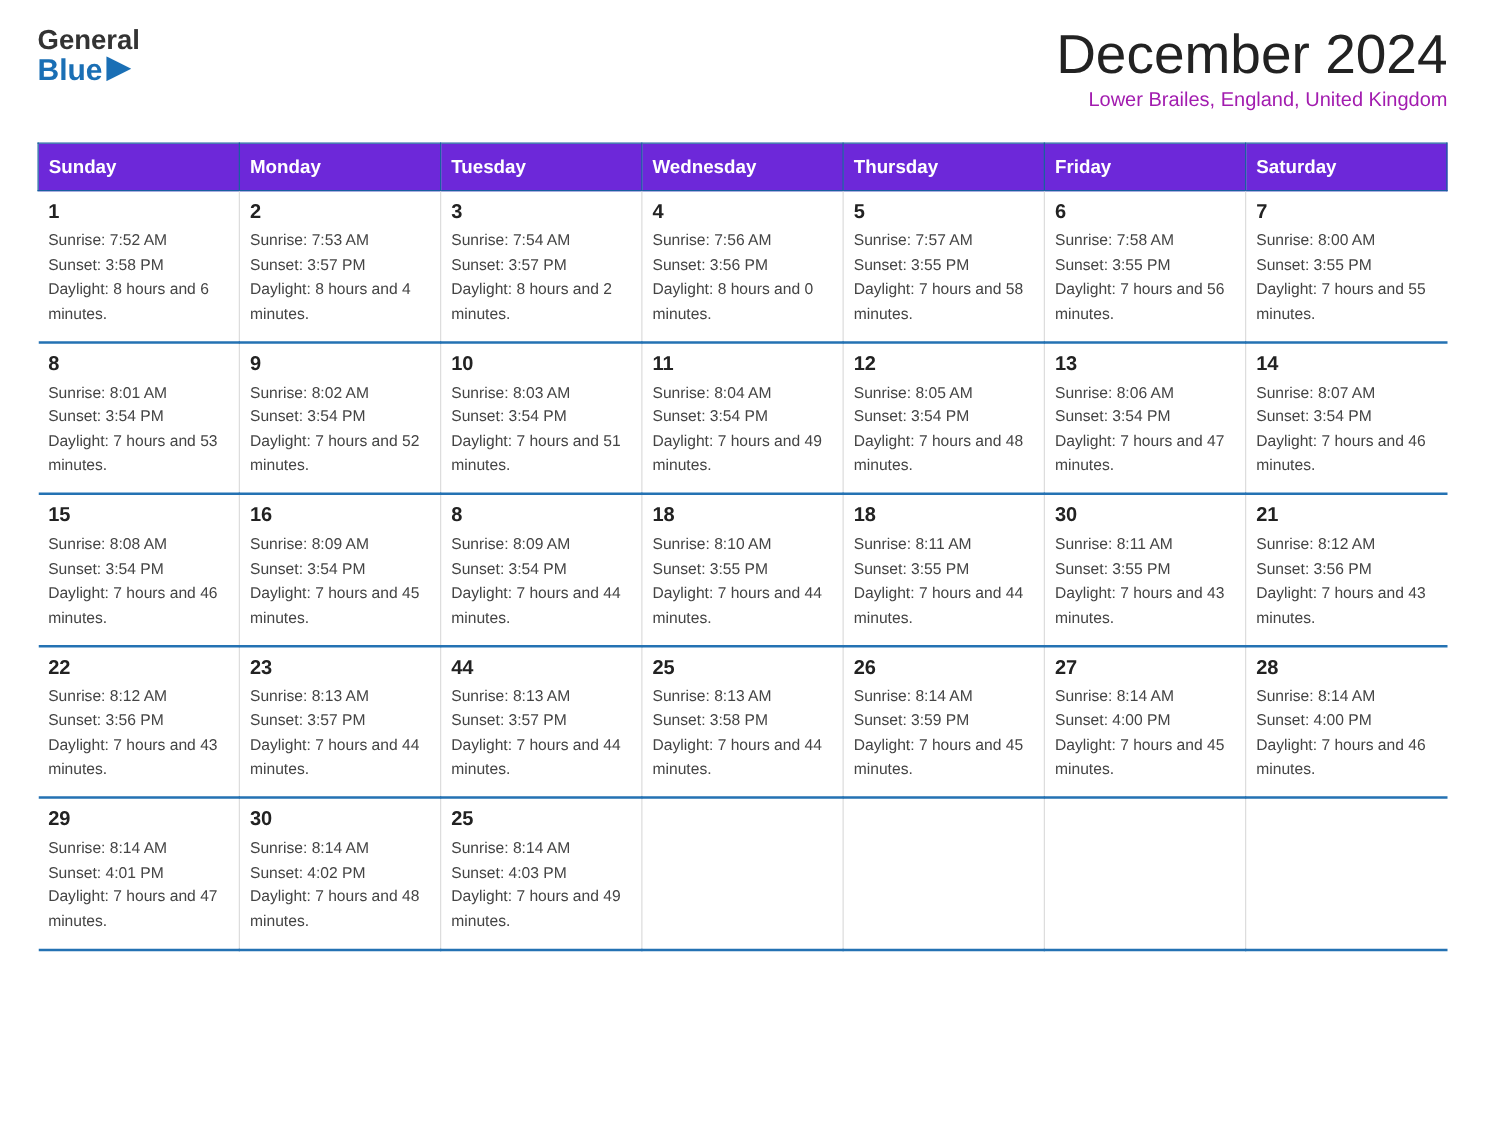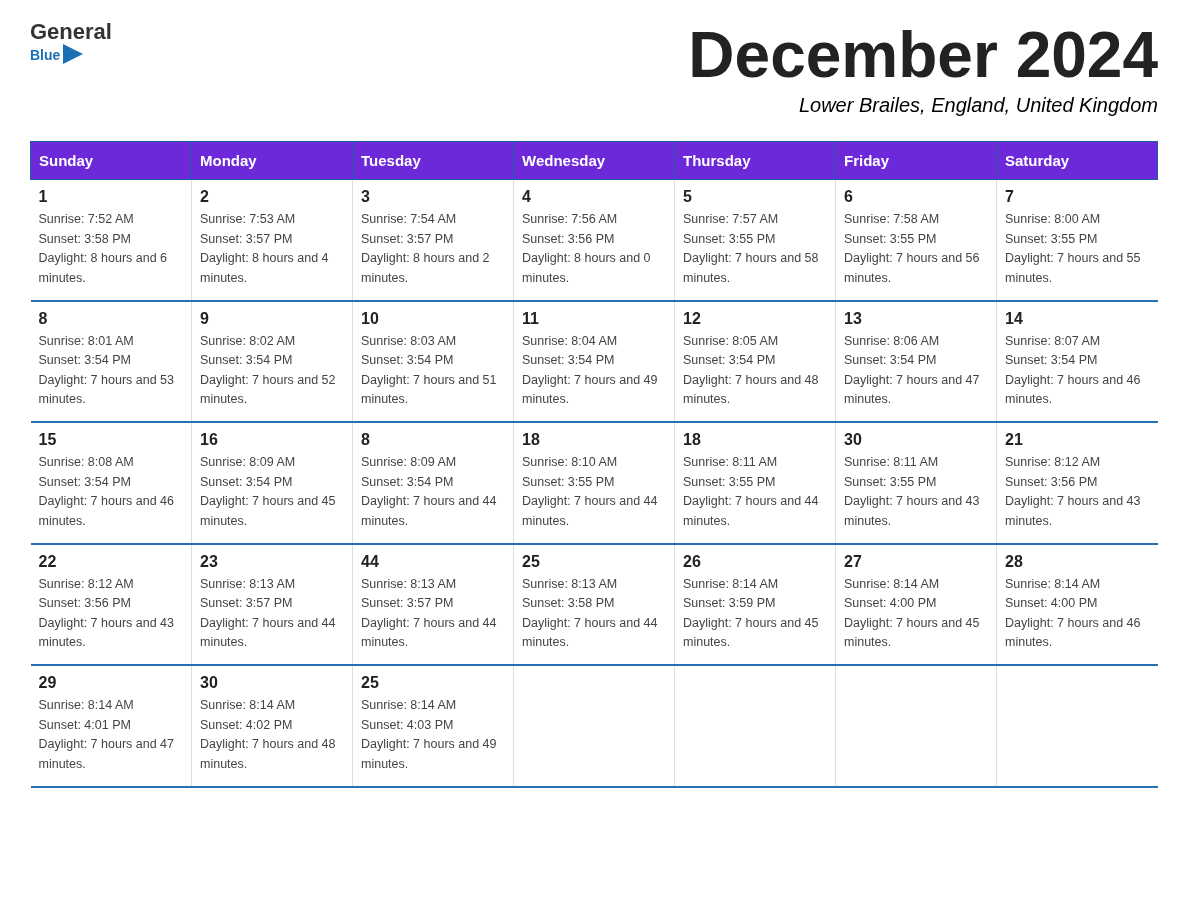--- a/index.html
+++ b/index.html
@@ -20,38 +20,37 @@
       display: flex;
       align-items: center;
       gap: 4px;
     }
     .logo-text-general {
       font-size: 22px;
       font-weight: bold;
       color: #333;
     }
     .logo-text-blue {
-      font-size: 14px;
+      font-size: 24px;
       font-weight: bold;
       color: #1a6fb5;
     }
     .title-block {
       text-align: right;
     }
     .month-title {
-      font-size: 64px;
-      font-weight: bold;
+      font-size: 44px;
+      font-weight: normal;
       color: #222;
       line-height: 1.1;
     }
     .location {
-      font-size: 20px;
-      color: #000000;
+      font-size: 16px;
+      color: #a21caf;
       margin-top: 4px;
-      font-style: italic;
     }
     table {
       width: 100%;
       border-collapse: collapse;
       margin-top: 10px;
     }
     thead tr {
       background-color: #6d28d9;
     }
     thead th {

